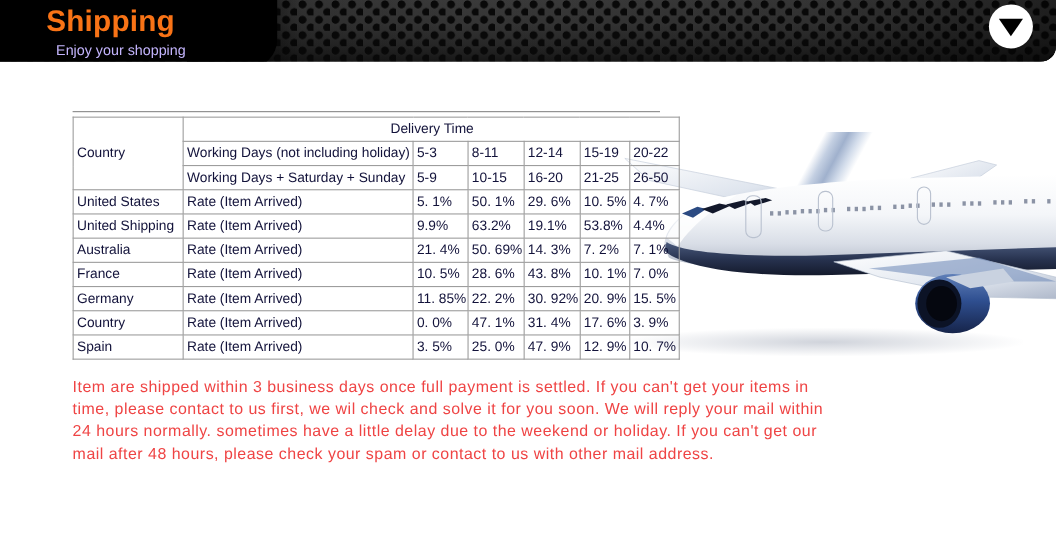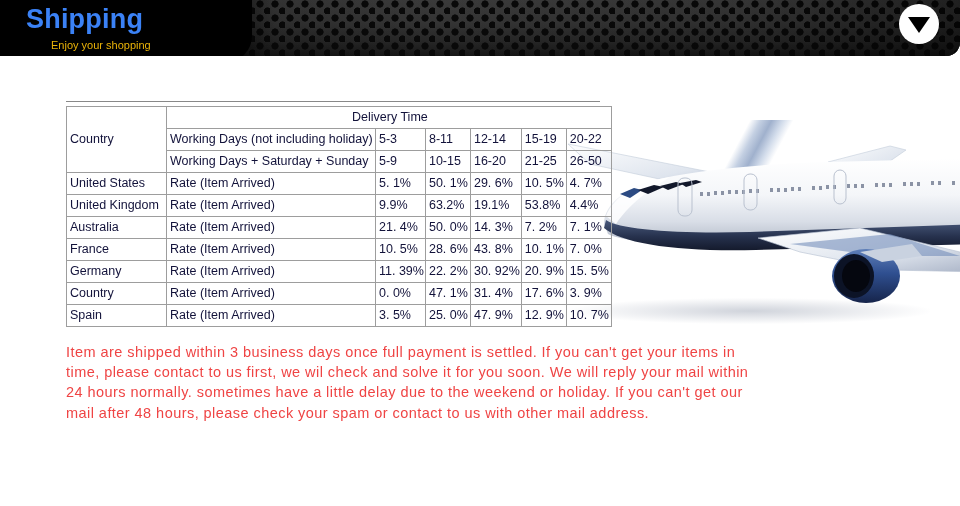--- a/index.html
+++ b/index.html
@@ -52,33 +52,33 @@
   }
   #banner-tab-fade {
     position: absolute;
     left: 170px; top: 0;
     width: 105px; height: 62px;
     background: linear-gradient(90deg, rgba(0,0,0,1) 0%, rgba(0,0,0,0.72) 45%, rgba(0,0,0,0.0) 100%);
     border-bottom-right-radius: 26px;
   }
   #banner-title {
     position: absolute;
-    left: 26px; top: 2px;
-    color: #3b82f6;
+    left: 42px; top: 2px;
+    color: #f97316;
     font-size: 27px;
     font-weight: bold;
     letter-spacing: 0.2px;
     line-height: 34px;
     white-space: nowrap;
   }
   #banner-subtitle {
     position: absolute;
     left: 51px; top: 37px;
-    color: #eab308;
-    font-size: 11px;
+    color: #c4b5fd;
+    font-size: 13px;
     line-height: 17px;
     white-space: nowrap;
   }
   #banner-badge {
     position: absolute;
     right: 21px; top: 4px;
     width: 40px; height: 40px;
     border-radius: 50%;
     background: #ffffff;
     display: flex;
@@ -301,50 +301,50 @@
       <tr>
         <td class="c-country">United States</td>
         <td class="c-metric">Rate (Item Arrived)</td>
         <td class="c-val">5. 1%</td>
         <td class="c-val">50. 1%</td>
         <td class="c-val">29. 6%</td>
         <td class="c-val">10. 5%</td>
         <td class="c-val">4. 7%</td>
       </tr>
       <tr>
-        <td class="c-country">United Kingdom</td>
+        <td class="c-country">United Shipping</td>
         <td class="c-metric">Rate (Item Arrived)</td>
         <td class="c-val">9.9%</td>
         <td class="c-val">63.2%</td>
         <td class="c-val">19.1%</td>
         <td class="c-val">53.8%</td>
         <td class="c-val">4.4%</td>
       </tr>
       <tr>
         <td class="c-country">Australia</td>
         <td class="c-metric">Rate (Item Arrived)</td>
         <td class="c-val">21. 4%</td>
-        <td class="c-val">50. 0%</td>
+        <td class="c-val">50. 69%</td>
         <td class="c-val">14. 3%</td>
         <td class="c-val">7. 2%</td>
         <td class="c-val">7. 1%</td>
       </tr>
       <tr>
         <td class="c-country">France</td>
         <td class="c-metric">Rate (Item Arrived)</td>
         <td class="c-val">10. 5%</td>
         <td class="c-val">28. 6%</td>
         <td class="c-val">43. 8%</td>
         <td class="c-val">10. 1%</td>
         <td class="c-val">7. 0%</td>
       </tr>
       <tr>
         <td class="c-country">Germany</td>
         <td class="c-metric">Rate (Item Arrived)</td>
-        <td class="c-val">11. 39%</td>
+        <td class="c-val">11. 85%</td>
         <td class="c-val">22. 2%</td>
         <td class="c-val">30. 92%</td>
         <td class="c-val">20. 9%</td>
         <td class="c-val">15. 5%</td>
       </tr>
       <tr>
         <td class="c-country">Country</td>
         <td class="c-metric">Rate (Item Arrived)</td>
         <td class="c-val">0. 0%</td>
         <td class="c-val">47. 1%</td>

